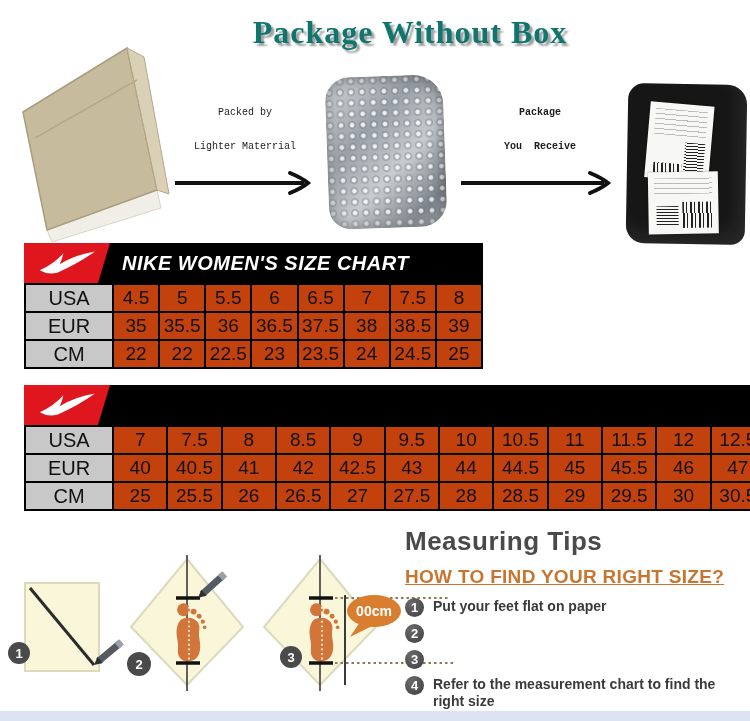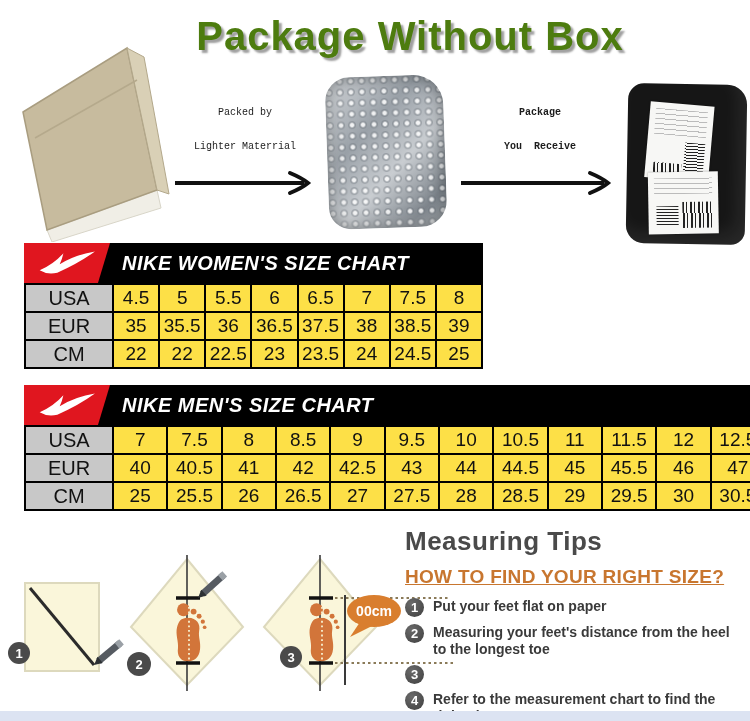--- a/index.html
+++ b/index.html
@@ -3,22 +3,22 @@
 <meta charset="utf-8">
 <style>
   html,body{margin:0;padding:0;}
   body{
     width:750px;height:721px;position:relative;background:#fff;
     font-family:"Liberation Sans",sans-serif;overflow:hidden;
   }
   
   .page-title{
     position:absolute;left:130px;top:14px;width:560px;text-align:center;
-    font-family:Liberation Sans, sans-serif;font-size:40px;font-weight:600;
-    letter-spacing:1px;color:#4d7c0f;text-shadow:3px 3px 2px #9f9f9f;
+    font-family:Liberation Serif, serif;font-size:32px;font-weight:600;
+    letter-spacing:1px;color:#0f766e;text-shadow:3px 3px 2px #9f9f9f;
     white-space:pre;
   }
   .caption{
     position:absolute;text-align:center;font-family:"Liberation Mono",monospace;
     font-size:10px;color:#1c1c1c;white-space:pre;line-height:34px;
   }
   #caption-packed{left:160px;top:96px;width:170px;}
   #caption-receive{left:470px;top:96px;width:140px;font-weight:bold;}
   .arrow-svg{position:absolute;}
   
@@ -56,21 +56,21 @@
     clip-path:polygon(0 0,100% 0,86% 100%,0 100%);
     display:flex;align-items:center;justify-content:center;flex:none;
   }
   .nike-logo svg{width:64px;height:34px;}
   .chart-title{
     color:#fff;font-style:italic;font-weight:bold;font-size:20px;
     line-height:40px;padding-left:12px;letter-spacing:.5px;white-space:nowrap;
   }
   .size-chart table{
     border-collapse:collapse;table-layout:fixed;width:100%;
-    background:#fde047;
+    background:#c2410c;
   }
   .size-chart td{
     border:2px solid #000;height:26px;text-align:center;
     font-size:19px;color:#111;padding:0;
   }
   .size-chart td.lbl{background:var(--table-label-bg,#c8c8c8);font-size:20px;}
   
   .tips-panel{position:absolute;left:405px;top:526px;width:345px;}
   .tips-title{font-size:26px;font-weight:bold;color:var(--tips-title,#4a4a4a);letter-spacing:.5px;}
   .tips-subtitle{font-size:19px;font-weight:bold;color:var(--tips-subtitle,#c8762f);margin-top:9px;letter-spacing:.3px;text-decoration:underline;}
@@ -179,21 +179,20 @@
     </table>
 </div>
 
 <div class="size-chart" id="mens-chart">
   <div class="chart-header">
     <div class="nike-logo">
       <svg viewBox="0 0 100 56">
           <path d="M5 40 Q28 30 44 12 Q42 22 38 30 Q64 14 96 9 Q70 28 34 44 Q18 48 5 40 Z" fill="#fff"></path>
         </svg>
     </div>
-    <div class="chart-title">NIKE MEN'S SIZE CHART</div>
   </div>
   <table>
       <colgroup>
         <col style="width:88px;">
       </colgroup>
       <tbody>
         <tr>
           <td class="lbl">USA</td>
           <td>7</td>
           <td>7.5</td>
@@ -299,21 +298,20 @@
 <div class="tips-panel">
   <div class="tips-title">Measuring Tips</div>
   <div class="tips-subtitle">HOW TO FIND YOUR RIGHT SIZE?</div>
   <div class="tips-steps">
       <div class="tip-step">
         <span class="step-num">1</span>
         <span class="step-text">Put your feet flat on paper</span>
       </div>
       <div class="tip-step">
         <span class="step-num">2</span>
-        <span class="step-text">Measuring your feet's distance from the heel to the longest toe</span>
       </div>
       <div class="tip-step">
         <span class="step-num">3</span>
       </div>
       <div class="tip-step">
         <span class="step-num">4</span>
         <span class="step-text">Refer to the measurement chart to find the right size</span>
       </div>
     </div>
 

